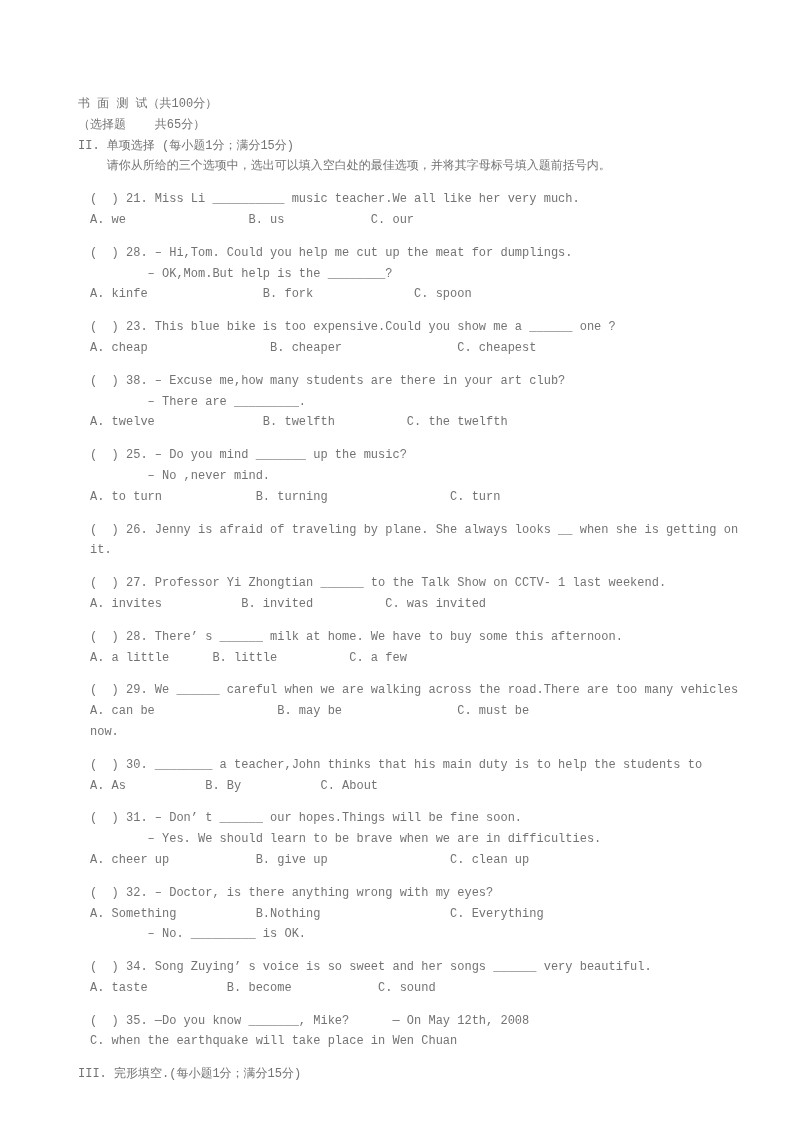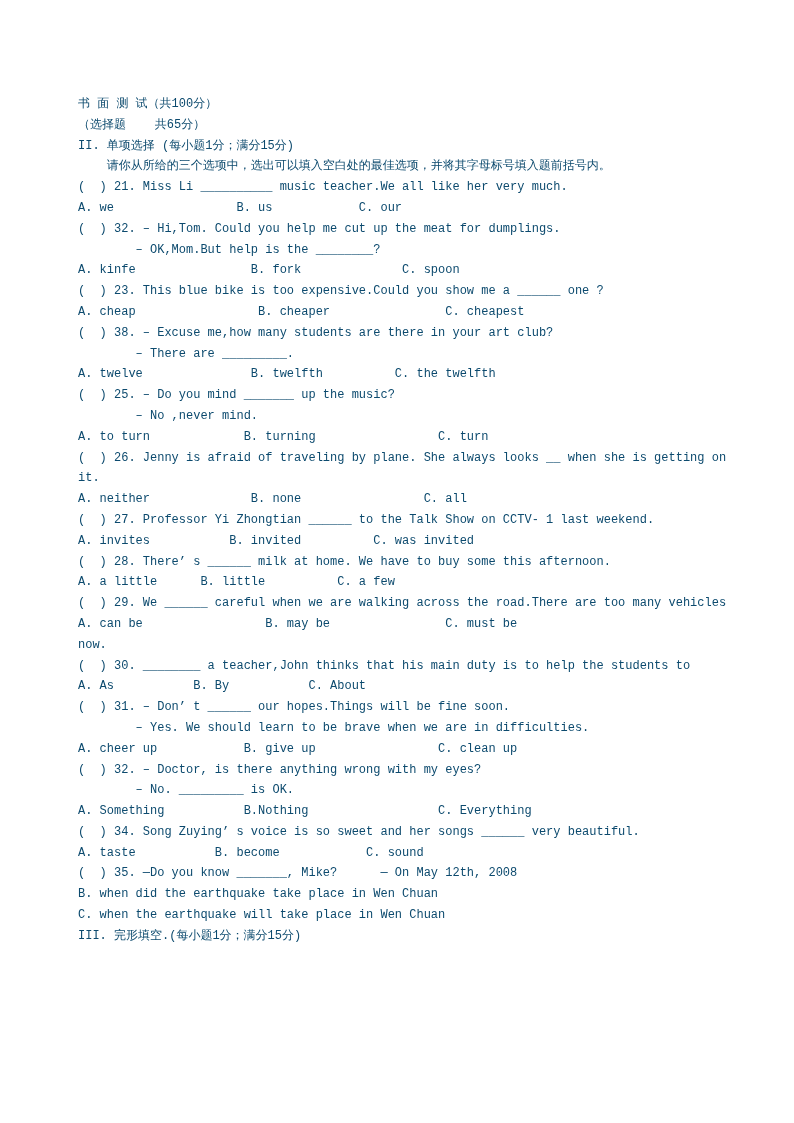--- a/index.html
+++ b/index.html
@@ -17,41 +17,41 @@
     top: 94px;
     width: 700px;
     color: #000000;
   }
   .line {
     font-family: "Liberation Mono", "DejaVu Sans Mono", monospace;
     font-size: 12px;
     line-height: 20.8px;
     height: 20.8px;
     white-space: pre;
-    color: #0c4a6e;
+    color: #737373;
   }
-  .question { margin: 0; padding: 0; }
+  .question { margin: 12px; padding: 0; }
 </style>
 </head>
 <body>
 
 <div class="content">
 
   <div class="line">书 面 测 试（共100分）</div>
   <div class="line">（选择题    共65分）</div>
   <div class="line">II. 单项选择 (每小题1分；满分15分)</div>
   <div class="line">    请你从所给的三个选项中，选出可以填入空白处的最佳选项，并将其字母标号填入题前括号内。</div>
 
   <div class="question">
     <div class="line">(  ) 21. Miss Li __________ music teacher.We all like her very much.</div>
     <div class="line">A. we                 B. us            C. our</div>
   </div>
 
   <div class="question">
-    <div class="line">(  ) 32. – Hi,Tom. Could you help me cut up the meat for dumplings.</div>
+    <div class="line">(  ) 28. – Hi,Tom. Could you help me cut up the meat for dumplings.</div>
     <div class="line">        – OK,Mom.But help is the ________?</div>
     <div class="line">A. kinfe                B. fork              C. spoon</div>
   </div>
 
   <div class="question">
     <div class="line">(  ) 23. This blue bike is too expensive.Could you show me a ______ one ?</div>
     <div class="line">A. cheap                 B. cheaper                C. cheapest</div>
   </div>
 
   <div class="question">
@@ -62,21 +62,20 @@
 
   <div class="question">
     <div class="line">(  ) 25. – Do you mind _______ up the music?</div>
     <div class="line">        – No ,never mind.</div>
     <div class="line">A. to turn             B. turning                 C. turn</div>
   </div>
 
   <div class="question">
     <div class="line">(  ) 26. Jenny is afraid of traveling by plane. She always looks __ when she is getting on</div>
     <div class="line">it.</div>
-    <div class="line">A. neither              B. none                 C. all</div>
   </div>
 
   <div class="question">
     <div class="line">(  ) 27. Professor Yi Zhongtian ______ to the Talk Show on CCTV- 1 last weekend.</div>
     <div class="line">A. invites           B. invited          C. was invited</div>
   </div>
 
   <div class="question">
     <div class="line">(  ) 28. There’ s ______ milk at home. We have to buy some this afternoon.</div>
     <div class="line">A. a little      B. little          C. a few</div>
@@ -94,31 +93,30 @@
   </div>
 
   <div class="question">
     <div class="line">(  ) 31. – Don’ t ______ our hopes.Things will be fine soon.</div>
     <div class="line">        – Yes. We should learn to be brave when we are in difficulties.</div>
     <div class="line">A. cheer up            B. give up                 C. clean up</div>
   </div>
 
   <div class="question">
     <div class="line">(  ) 32. – Doctor, is there anything wrong with my eyes?</div>
+    <div class="line">A. Something           B.Nothing                  C. Everything</div>
     <div class="line">        – No. _________ is OK.</div>
-    <div class="line">A. Something           B.Nothing                  C. Everything</div>
   </div>
 
 
   <div class="question">
     <div class="line">(  ) 34. Song Zuying’ s voice is so sweet and her songs ______ very beautiful.</div>
     <div class="line">A. taste           B. become            C. sound</div>
   </div>
 
   <div class="question">
     <div class="line">(  ) 35. —Do you know _______, Mike?      — On May 12th, 2008</div>
-    <div class="line">B. when did the earthquake take place in Wen Chuan</div>
     <div class="line">C. when the earthquake will take place in Wen Chuan</div>
   </div>
 
   <div class="line">III. 完形填空.(每小题1分；满分15分)</div>
 
 </div>
 
 </body></html>

